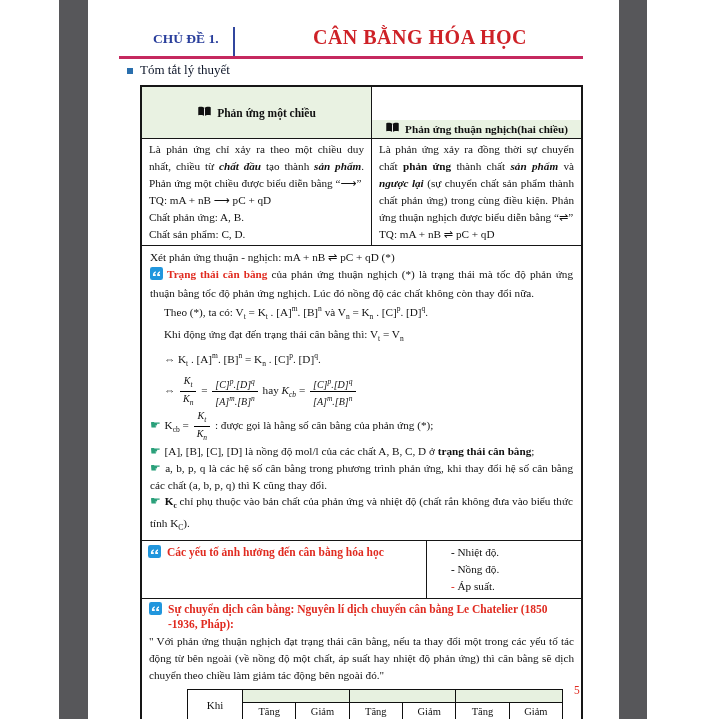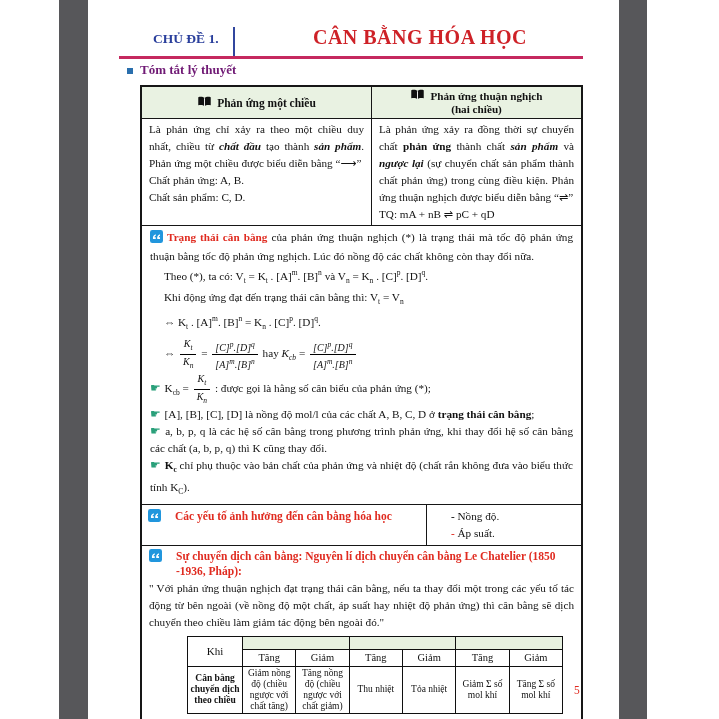--- a/index.html
+++ b/index.html
@@ -7,54 +7,54 @@
   .canvas { position:relative; width:719px; height:719px; background:#fff; overflow:hidden; }
   .strip { position:absolute; top:0; height:719px; background:#57575a; }
   .strip.left { left:59px; width:29px; }
   .strip.right { left:619px; width:28px; }
 
   
   .chapter { position:absolute; left:153px; top:31px; font-size:13.5px; font-weight:bold; color:#2a3f9c; }
   .hdr-divider { position:absolute; left:233px; top:27px; width:2px; height:29px; background:#31469e; }
   .doc-title { position:absolute; left:252px; top:26px; width:336px; text-align:center; font-size:20px; font-weight:bold; color:#ce2127; letter-spacing:.5px; }
   .hdr-line { position:absolute; left:119px; top:56px; width:464px; height:2.5px; background:#c5295f; }
-  .section-head { position:absolute; left:140px; top:62px; font-size:13px; font-weight:bold; color:#701a75; }
+  .section-head { position:absolute; left:140px; top:62px; font-size:13px; font-weight:normal; color:#0f172a; }
   .section-bullet { position:absolute; left:127px; top:68px; width:6px; height:6px; background:#2a6fad; }
 
   
   .main-table { position:absolute; left:140px; top:85px; width:443px; border:2px solid #161616; background:#fff; font-size:11.2px; color:#111; }
   .trow { display:flex; border-bottom:1.6px solid #161616;justify-content:space-between; }
   .trow:last-child { border-bottom:none; }
   .cell { padding:2px 7px; }
   .cl { width:230px; border-right:1.6px solid #161616; }
   .cr { flex:1; }
   .green { background:#e9f2e2; }
   .thead-cell { display:flex; align-items:center; justify-content:center; gap:5px; font-weight:bold; font-size:11.5px; min-height:29px; }
-  .thead-col { display:flex; flex-direction:column; align-items:center; justify-content:center; line-height:13px; }
+  .thead-col { display:flex; flex-direction:row; align-items:center; justify-content:center; line-height:13px;margin-top:33px; }
   .thead-top { display:flex; align-items:center; gap:5px; }
   .body-cell { line-height:17px; }
   .just { text-align:justify; }
   .b { font-weight:bold; }
   .i { font-style:italic; }
   .bi { font-weight:bold; font-style:italic; }
   .red { color:#e02b20; }
   .pointer { color:#2aa07a; font-family:"DejaVu Sans", sans-serif; font-size:12px; }
   sub, sup { font-size:7.5px; }
 
   .eq-cell { padding:3px 8px; line-height:16.8px; }
   .indent { padding-left:14px; }
   .fline { margin:2px 0 2px 14px; }
   .frac { display:inline-block; text-align:center; vertical-align:middle; font-size:10px; line-height:11px; font-style:italic; margin:0 2px; }
   .frac .num { display:block; border-bottom:1px solid #000; padding:0 3px 1px; }
   .frac .den { display:block; padding:1px 3px 0; }
   .ptr-line { margin-top:0; }
 
   .factors-left { width:285px; border-right:1.6px solid #161616; padding:4px 6px; }
   .factors-right { flex:1; padding:3px 0 3px 24px; line-height:17px; }
-  .sec-title { display:flex; align-items:flex-start; gap:14px; font-weight:bold; color:#e02b20; font-size:11.5px; line-height:15px; }
+  .sec-title { display:flex; align-items:flex-start; gap:6px; font-weight:bold; color:#e02b20; font-size:11.5px; line-height:15px; }
   .shift-cell { padding:3px 7px 5px; }
   .shift-para { line-height:17px; margin-top:1px; }
 
   table.mini { border-collapse:collapse; table-layout:fixed; width:376px; margin:5px 0 0 38px; font-size:10.5px; }
   table.mini td { border:1.4px solid #101010; text-align:center; vertical-align:middle; padding:1px 2px; }
   td.gcell { background:#e7f1e0; height:13px; }
   td.corner { width:55px; font-size:11px; }
   td.subhead { height:17px; }
   td.rowlabel { font-weight:bold; font-size:9.5px; line-height:11px; }
   td.mcell { font-size:9.5px; line-height:11px; height:46px; }
@@ -95,65 +95,68 @@
               </svg></span>
           <span class="b">Phản ứng thuận nghịch</span>
         </span>
         <span class="b">(hai chiều)</span>
       </div>
     </div>
 
     <div class="trow">
       <div class="cell cl body-cell">
         <div class="just"><span>Là phản ứng chỉ xảy ra theo một chiều duy nhất, chiều từ </span><span class="bi">chất đầu</span><span> tạo thành </span><span class="bi">sản phẩm</span><span>. Phản ứng một chiều được biểu diễn bằng “⟶”</span></div>
+        <div>TQ: mA + nB ⟶ pC + qD</div>
         <div>Chất phản ứng: A, B.</div>
         <div>Chất sản phẩm: C, D.</div>
       </div>
       <div class="cell cr body-cell">
         <div class="just"><span>Là phản ứng xảy ra đồng thời sự chuyển chất </span><span class="b">phản ứng</span><span> thành chất </span><span class="bi">sản phẩm</span><span> và </span><span class="bi">ngược lại</span><span> (sự chuyển chất sản phẩm thành chất phản ứng) trong cùng điều kiện. Phản ứng thuận nghịch được biểu diễn bằng “⇌”</span></div>
         <div>TQ: mA + nB ⇌ pC + qD</div>
       </div>
     </div>
 
     <div class="trow">
       <div class="cell cr eq-cell">
+        <div>Xét phản ứng thuận - nghịch: mA + nB ⇌ pC + qD (*)</div>
         <div class="just">
           <span class="inline-icon"><svg width="13" height="13" viewBox="0 0 14 14">
                 <rect width="14" height="14" rx="2.5" fill="#2196dd"></rect>
                 <path d="M3.2 9.6 Q2.6 5.5 6.2 4.5 L6.2 6.1 Q4.8 6.4 4.9 7.9 L6.2 7.9 L6.2 9.6 Z" fill="#fff"></path>
                 <path d="M7.8 9.6 Q7.2 5.5 10.8 4.5 L10.8 6.1 Q9.4 6.4 9.5 7.9 L10.8 7.9 L10.8 9.6 Z" fill="#fff"></path>
               </svg></span><span><span class="red b">Trạng thái cân bằng</span><span> của phản ứng thuận nghịch (*) là trạng thái mà tốc độ phản ứng thuận bằng tốc độ phản ứng nghịch. Lúc đó nồng độ các chất không còn thay đổi nữa.</span></span>
         </div>
         <div class="indent"><span>Theo (*), ta có:  V</span><sub>t</sub><span> = K</span><sub>t</sub><span> . [A]</span><sup>m</sup><span>. [B]</span><sup>n</sup><span> và  V</span><sub>n</sub><span> = K</span><sub>n</sub><span> . [C]</span><sup>p</sup><span>. [D]</span><sup>q</sup><span>.</span></div>
         <div class="indent"><span>Khi động ứng đạt đến trạng thái cân bằng thì: V</span><sub>t</sub><span> = V</span><sub>n</sub></div>
         <div class="indent"><span>⇔  K</span><sub>t</sub><span> . [A]</span><sup>m</sup><span>. [B]</span><sup>n</sup><span> = K</span><sub>n</sub><span> . [C]</span><sup>p</sup><span>. [D]</span><sup>q</sup><span>.</span></div>
         <div class="fline">
           <span><span>⇔  </span></span><span class="frac"><span class="num"><span>K</span><sub>t</sub></span><span class="den"><span>K</span><sub>n</sub></span></span><span><span> = </span></span><span class="frac"><span class="num"><span>[C]</span><sup>p</sup><span>.[D]</span><sup>q</sup></span><span class="den"><span>[A]</span><sup>m</sup><span>.[B]</span><sup>n</sup></span></span><span><span>  hay  </span><span class="i">K</span><sub class="i">cb</sub><span> = </span></span><span class="frac"><span class="num"><span>[C]</span><sup>p</sup><span>.[D]</span><sup>q</sup></span><span class="den"><span>[A]</span><sup>m</sup><span>.[B]</span><sup>n</sup></span></span>
         </div>
         <div class="ptr-line">
-          <span><span class="pointer">☛ </span><span>K</span><sub>cb</sub><span> = </span></span><span class="frac"><span class="num"><span>K</span><sub>t</sub></span><span class="den"><span>K</span><sub>n</sub></span></span><span><span> : được gọi là hằng số cân biểu của phản ứng (*);</span></span>
+          <span><span class="pointer">☛ </span><span>K</span><sub>cb</sub><span> = </span></span><span class="frac"><span class="num"><span>K</span><sub>t</sub></span><span class="den"><span>K</span><sub>n</sub></span></span><span><span> : được gọi là hằng số cân bằng của phản ứng (*);</span></span>
         </div>
         <div class="ptr-line"><span class="pointer">☛ </span><span>[A], [B], [C], [D] là nồng độ mol/l của các chất A, B, C, D ở </span><span class="b">trạng thái cân bằng</span><span>;</span></div>
         <div class="ptr-line just"><span class="pointer">☛ </span><span>a, b, p, q là các hệ số cân bằng trong phương trình phản ứng, khi thay đổi hệ số cân bằng các chất (a, b, p, q) thì K cũng thay đổi.</span></div>
         <div class="ptr-line just"><span class="pointer">☛ </span><span class="b">K</span><sub class="b">c</sub><span> chỉ phụ thuộc vào bản chất của phản ứng và nhiệt độ (chất rắn không đưa vào biểu thức tính K</span><sub>C</sub><span>).</span></div>
       </div>
     </div>
 
     <div class="trow">
       <div class="factors-left">
         <div class="sec-title">
           <span class="icon-svg"><svg width="13" height="13" viewBox="0 0 14 14">
                 <rect width="14" height="14" rx="2.5" fill="#2196dd"></rect>
                 <path d="M3.2 9.6 Q2.6 5.5 6.2 4.5 L6.2 6.1 Q4.8 6.4 4.9 7.9 L6.2 7.9 L6.2 9.6 Z" fill="#fff"></path>
                 <path d="M7.8 9.6 Q7.2 5.5 10.8 4.5 L10.8 6.1 Q9.4 6.4 9.5 7.9 L10.8 7.9 L10.8 9.6 Z" fill="#fff"></path>
               </svg></span>
           <span>Các yếu tố ảnh hưởng đến cân bằng hóa học</span>
         </div>
       </div>
       <div class="factors-right">
+        <div><span class="b">-</span><span> Nhiệt độ.</span></div>
         <div><span class="b">-</span><span> Nồng độ.</span></div>
         <div><span class="b red">-</span><span> Áp suất.</span></div>
       </div>
     </div>
 
     <div class="trow">
       <div class="cell cr shift-cell">
         <div class="sec-title">
           <span class="icon-svg"><svg width="13" height="13" viewBox="0 0 14 14">
                 <rect width="14" height="14" rx="2.5" fill="#2196dd"></rect>

